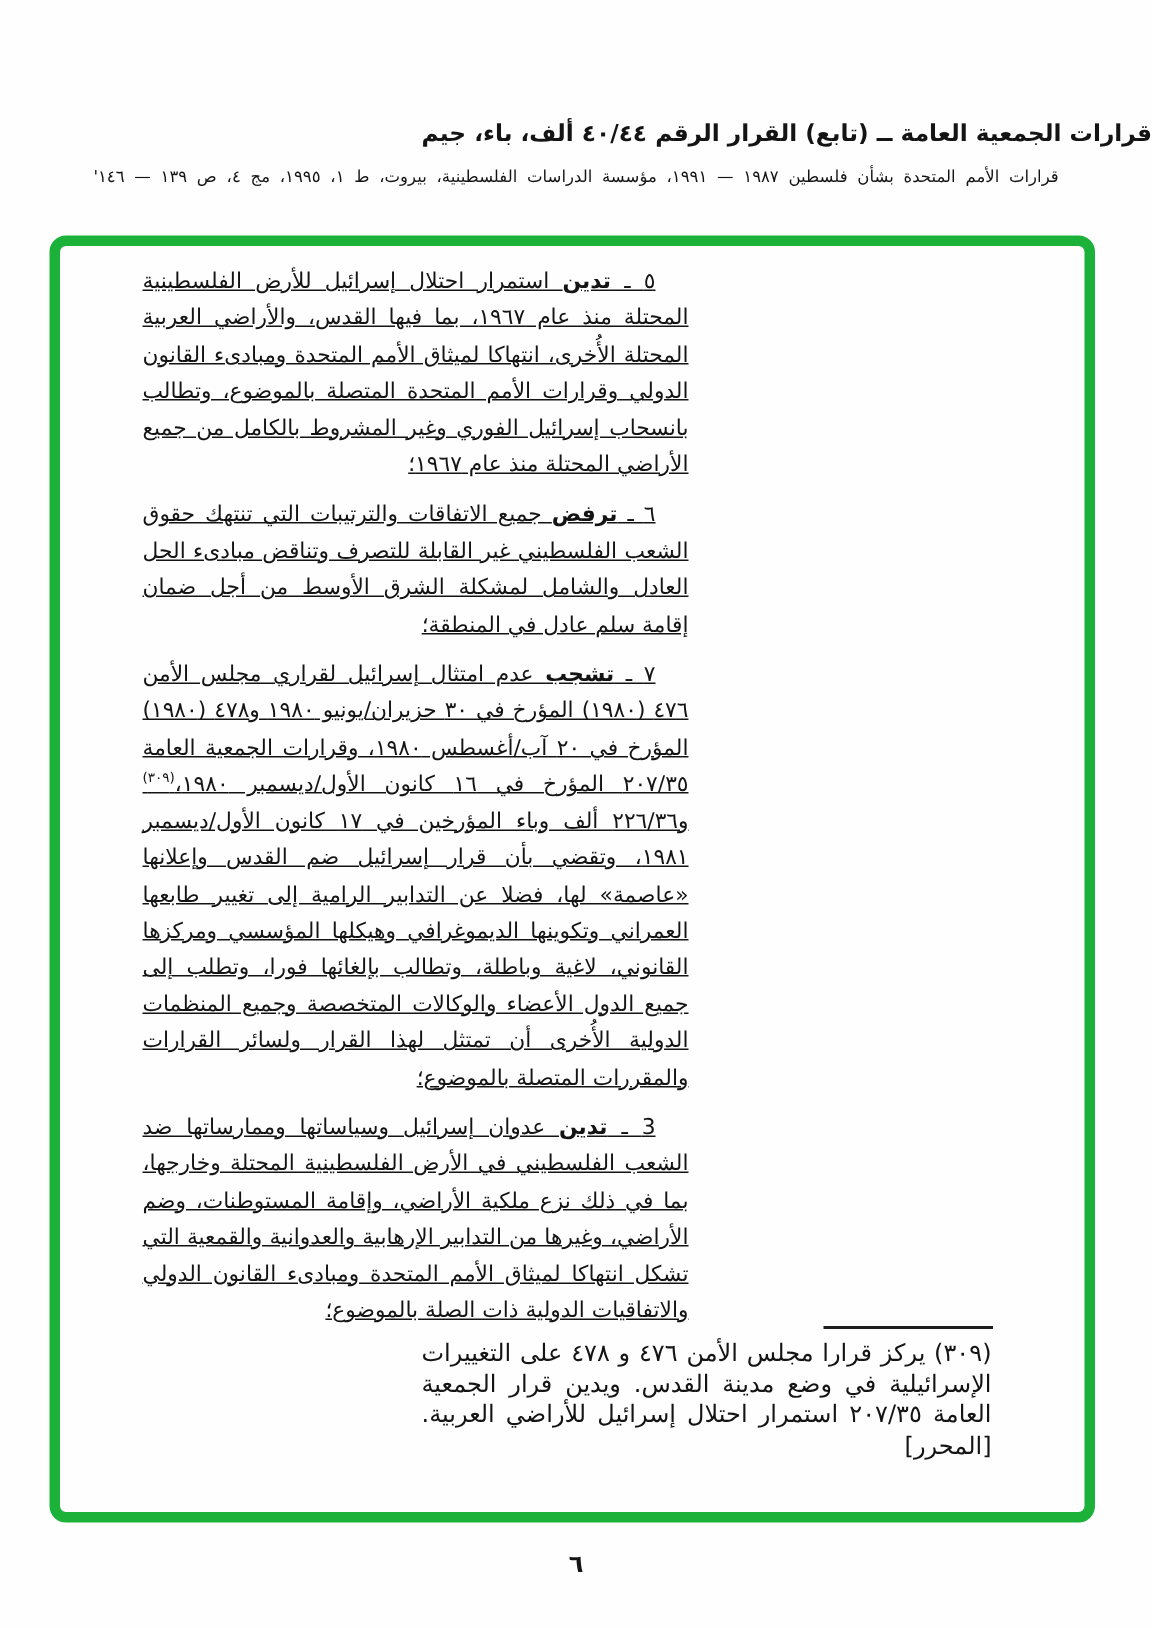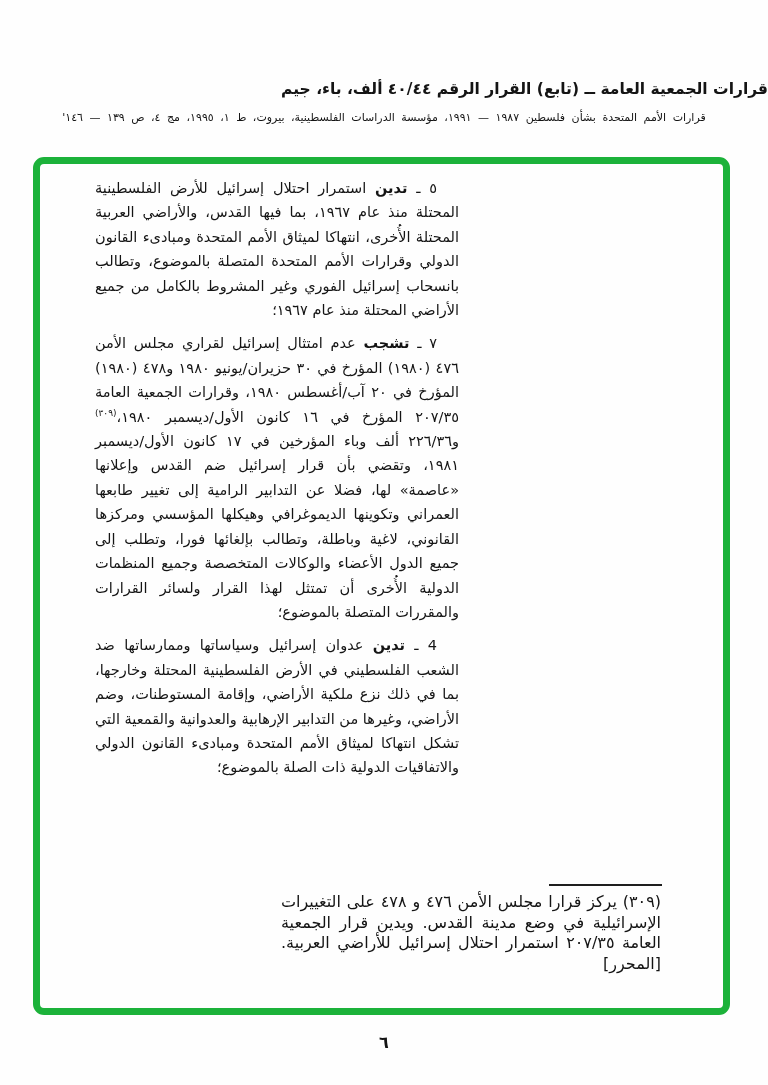--- a/index.html
+++ b/index.html
@@ -27,21 +27,21 @@
     position: absolute; left: 33px; top: 157px;
     width: 697px; height: 858px;
     box-sizing: border-box;
     border: 7px solid #1cb23a;
     border-radius: 11px;
     background: transparent;
   }
   .body-text {
     position: absolute; top: 176px; left: 95px; width: 364px;
     direction: rtl; text-align: justify;
-    font-size: 14.5px; line-height: 24.4px;
+    font-size: 14.5px; line-height: 24.4px; text-decoration: underline;
   }
   .body-text p { margin: 0 0 9px 0; text-indent: 22px; }
   .body-text b { font-weight: bold; }
   .body-text sup {
     font-size: 9px; line-height: 0; vertical-align: super;
   }
   .footnote-sep {
     position: absolute; left: 549px; top: 884px;
     width: 113px; height: 2px; background: #1e1e1e;
   }
@@ -61,24 +61,25 @@
 <div class="doc-title">قرارات الجمعية العامة ــ (تابع) القرار الرقم ٤٠/٤٤ ألف، باء، جيم</div>
 
 <div class="doc-source">قرارات الأمم المتحدة بشأن فلسطين ١٩٨٧ — ١٩٩١، مؤسسة الدراسات الفلسطينية، بيروت، ط ١، ١٩٩٥، مج ٤، ص ١٣٩ — ١٤٦'</div>
 
 <div class="frame"></div>
 
 <div class="body-text">
 
   <p><span>٥ ـ </span><b>تدين</b><span> استمرار احتلال إسرائيل للأرض الفلسطينية المحتلة منذ عام ١٩٦٧، بما فيها القدس، والأراضي العربية المحتلة الأُخرى، انتهاكا لميثاق الأمم المتحدة ومبادىء القانون الدولي وقرارات الأمم المتحدة المتصلة بالموضوع، وتطالب بانسحاب إسرائيل الفوري وغير المشروط بالكامل من جميع الأراضي المحتلة منذ عام ١٩٦٧؛</span></p>
 
+  <p><span>٦ ـ </span><b>ترفض</b><span> جميع الاتفاقات والترتيبات التي تنتهك حقوق الشعب الفلسطيني غير القابلة للتصرف وتناقض مبادىء الحل العادل والشامل لمشكلة الشرق الأوسط من أجل ضمان إقامة سلم عادل في المنطقة؛</span></p>
 
   <p><span>٧ ـ </span><b>تشجب</b><span> عدم امتثال إسرائيل لقراري مجلس الأمن ٤٧٦ (١٩٨٠) المؤرخ في ٣٠ حزيران/يونيو ١٩٨٠ و٤٧٨ (١٩٨٠) المؤرخ في ٢٠ آب/أغسطس ١٩٨٠، وقرارات الجمعية العامة ٢٠٧/٣٥ المؤرخ في ١٦ كانون الأول/ديسمبر ١٩٨٠،</span><sup>(٣٠٩)</sup><span> و٢٢٦/٣٦ ألف وباء المؤرخين في ١٧ كانون الأول/ديسمبر ١٩٨١، وتقضي بأن قرار إسرائيل ضم القدس وإعلانها «عاصمة» لها، فضلا عن التدابير الرامية إلى تغيير طابعها العمراني وتكوينها الديموغرافي وهيكلها المؤسسي ومركزها القانوني، لاغية وباطلة، وتطالب بإلغائها فورا، وتطلب إلى جميع الدول الأعضاء والوكالات المتخصصة وجميع المنظمات الدولية الأُخرى أن تمتثل لهذا القرار ولسائر القرارات والمقررات المتصلة بالموضوع؛</span></p>
 
-  <p><span>4 ـ </span><b>تدين</b><span> عدوان إسرائيل وسياساتها وممارساتها ضد الشعب الفلسطيني في الأرض الفلسطينية المحتلة وخارجها، بما في ذلك نزع ملكية الأراضي، وإقامة المستوطنات، وضم الأراضي، وغيرها من التدابير الإرهابية والعدوانية والقمعية التي تشكل انتهاكا لميثاق الأمم المتحدة ومبادىء القانون الدولي والاتفاقيات الدولية ذات الصلة بالموضوع؛</span></p>
+  <p><span>3 ـ </span><b>تدين</b><span> عدوان إسرائيل وسياساتها وممارساتها ضد الشعب الفلسطيني في الأرض الفلسطينية المحتلة وخارجها، بما في ذلك نزع ملكية الأراضي، وإقامة المستوطنات، وضم الأراضي، وغيرها من التدابير الإرهابية والعدوانية والقمعية التي تشكل انتهاكا لميثاق الأمم المتحدة ومبادىء القانون الدولي والاتفاقيات الدولية ذات الصلة بالموضوع؛</span></p>
 
 </div>
 
 <div class="footnote-sep"></div>
 
 <div class="footnote"><span>(٣٠٩)</span><span> يركز قرارا مجلس الأمن ٤٧٦ و ٤٧٨ على التغييرات الإسرائيلية في وضع مدينة القدس. ويدين قرار الجمعية العامة ٢٠٧/٣٥ استمرار احتلال إسرائيل للأراضي العربية. [المحرر]</span></div>
 
 <div class="page-num">٦</div>
 
 </body></html>

